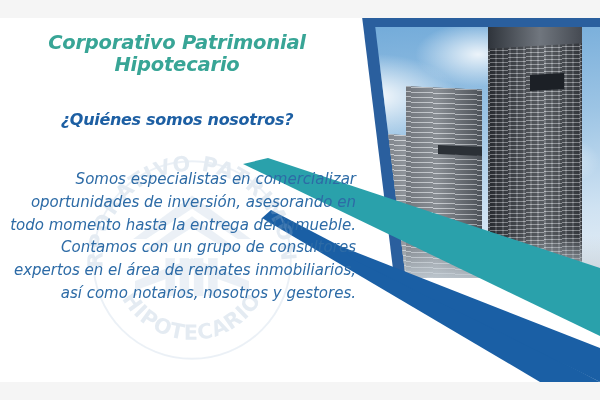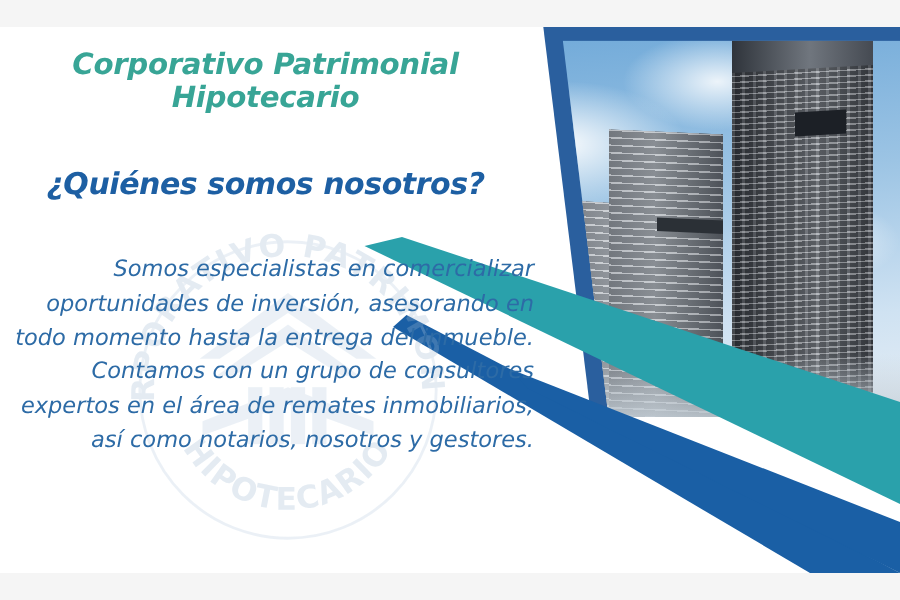--- a/index.html
+++ b/index.html
@@ -177,21 +177,21 @@
   }
   .headline {
     position: absolute;
     left: 6px;
     top: 92px;
     width: 342px;
     text-align: center;
     font-family: "DejaVu Sans", sans-serif;
     font-style: italic;
     font-weight: bold;
-    font-size: 20px;
+    font-size: 16px;
     color: #1d5fa3;
     letter-spacing: -0.3px;
   }
   .body-copy {
     position: absolute;
     left: 4px;
     top: 150px;
     width: 352px;
     text-align: right;
     font-family: "DejaVu Sans", sans-serif;

